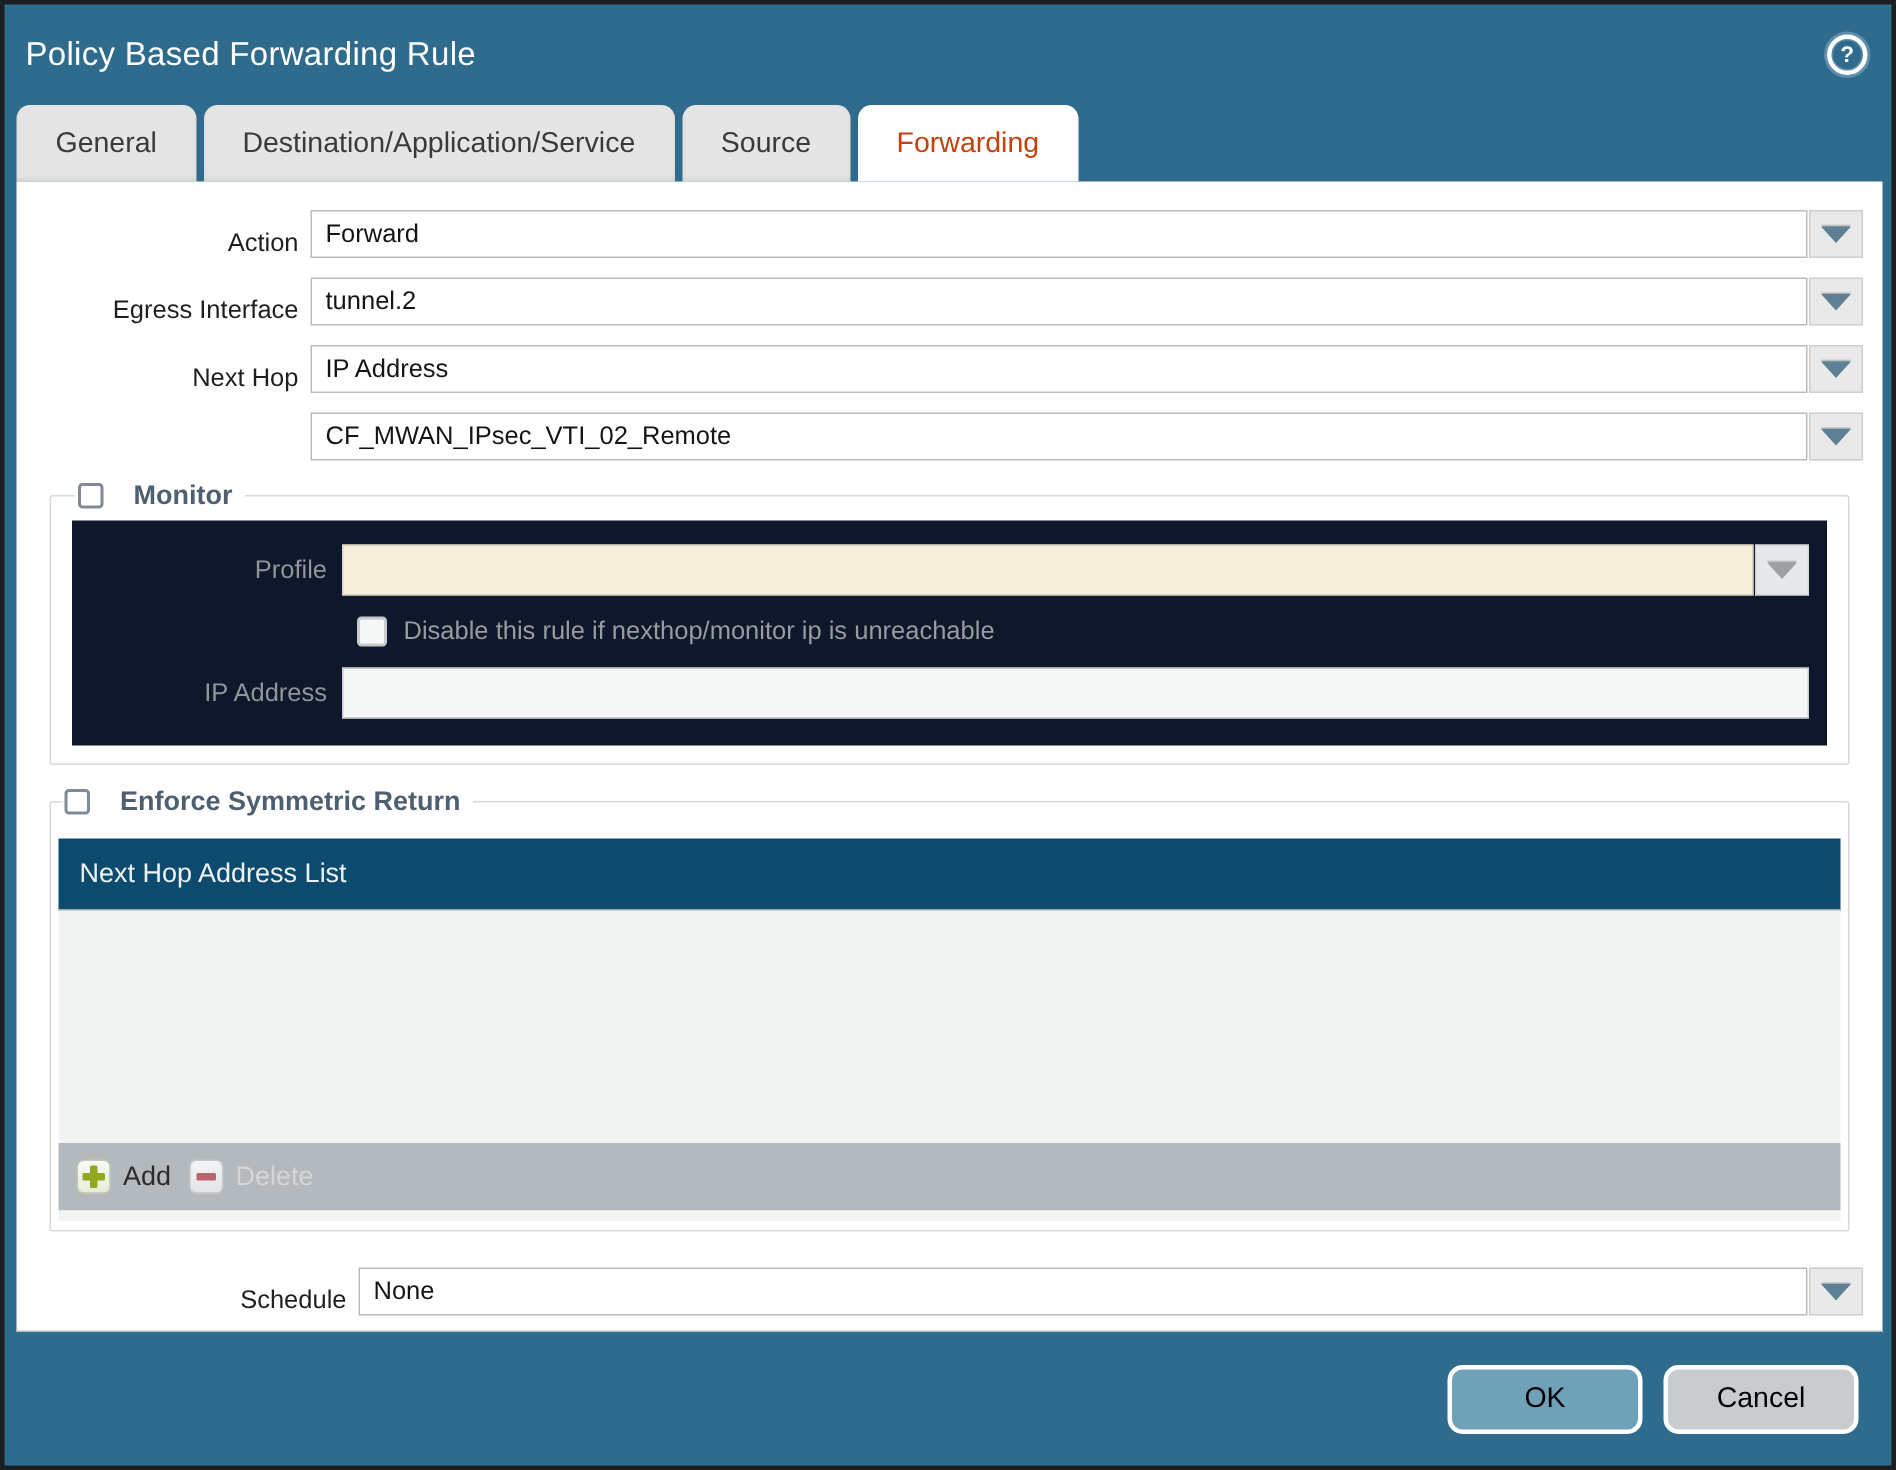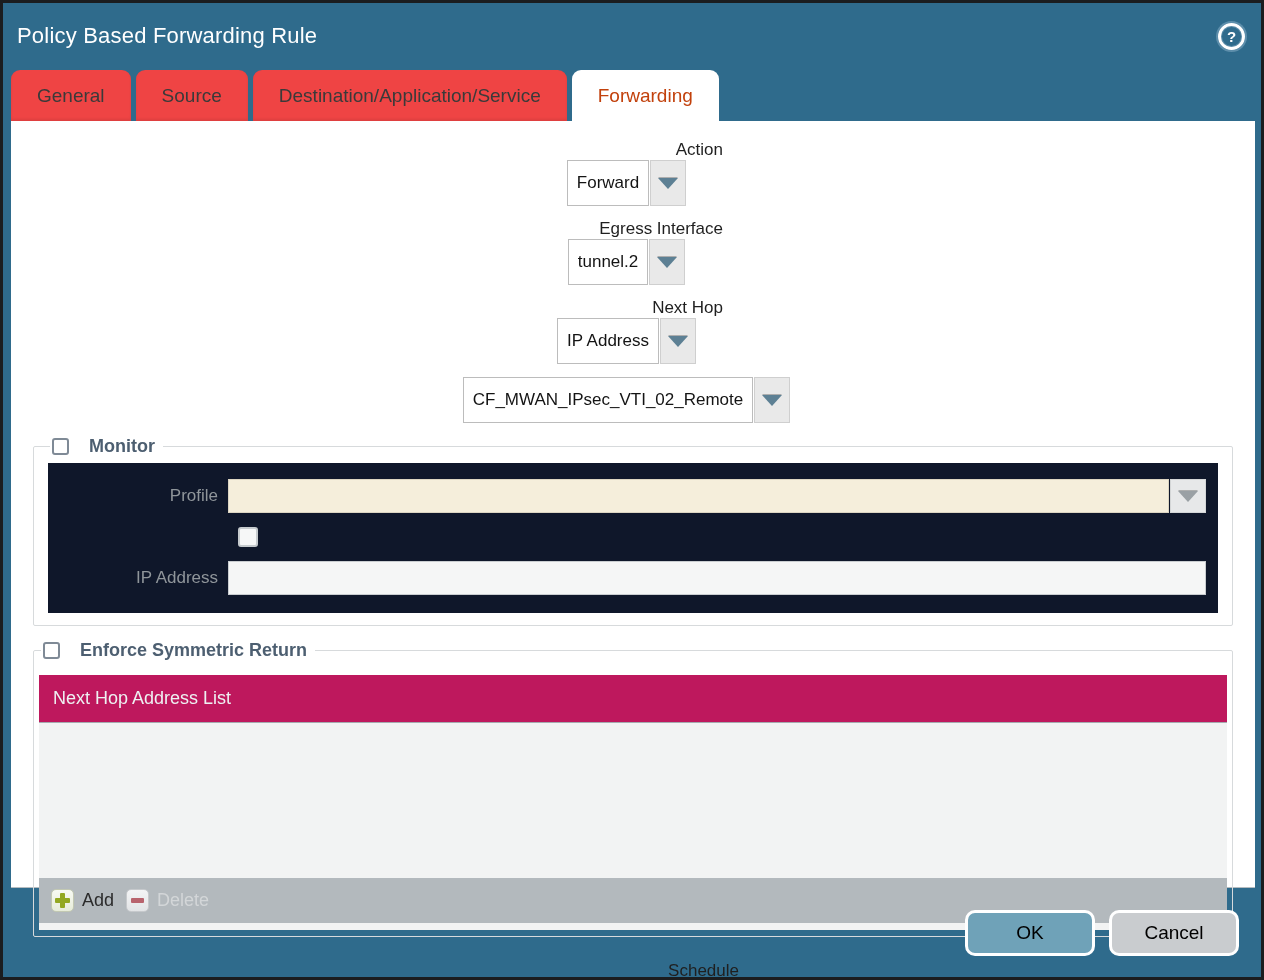--- a/index.html
+++ b/index.html
@@ -24,33 +24,33 @@
     border:3px solid #fff; color:#fff; font-weight:bold; font-size:15px;
     display:flex; align-items:center; justify-content:center;
     box-shadow:0 0 0 2px rgba(180,210,230,.35), inset 0 0 0 1px rgba(180,210,230,.35);
     cursor:pointer;
   }
 
   
   .tabs{ height:52px; display:flex; align-items:flex-end; gap:5px; padding-left:8px; }
   .tab{
     height:51px; display:flex; align-items:center;
-    padding:0 26px; background:#ef4444; color:#3a3a3a;
+    padding:0 26px; background:#e5e5e5; color:#3a3a3a;
     border-radius:9px 9px 0 0; font-size:19px; cursor:pointer;
     box-shadow:inset 0 -2px 3px rgba(0,0,0,.08);
   }
   .tab.active{ background:#fff; color:#c2410c; box-shadow:none; }
 
   
   .content{
     background:#fff; margin:0 6px 0 8px; height:767px;
     padding-top:19px; border-bottom:1px solid #b5bcc0;
   }
 
-  .frow{ display:flex; align-items:center; margin-bottom:13px;flex-direction:column; }
+  .frow{ display:flex; align-items:flex-end; margin-bottom:13px; }
   .frow-label{ width:196px; text-align:right; padding-right:8px; font-size:17px; color:#1f1f1f; }
   .field{ flex:1; display:flex; margin-right:13px; height:32px; }
   .field-box{
     flex:1; border:1px solid #bcbcbc; background:#fff;
     display:flex; align-items:center; padding:12px 9px; font-size:17px; color:#141414;
   }
   .dd-btn{
     width:36px; margin-left:1px; background:#e9e9e9; border:1px solid #cfcfcf;
     display:flex; align-items:center; justify-content:center; cursor:pointer;
   }
@@ -92,21 +92,21 @@
   .cbrow-label{ font-size:17px; color:#979ca0; }
   .plain-input{
     flex:1; height:34px; background:#f5f6f6; border:1px solid #c9cdd0;
     display:flex; align-items:center; padding:0 9px; font-size:17px; color:#6b6b6b;
   }
 
   
   fieldset.enforce{ padding:6px 5px 6px; }
   .nh-table{ margin-top:8px; }
   .nh-head{
-    height:48px; background:#be185d; color:#eef1f2; font-size:18px;
+    height:48px; background:#0c4a6e; color:#eef1f2; font-size:18px;
     display:flex; align-items:center; padding:0 14px;
     border-bottom:1px solid #a5abaf;
   }
   .nh-body{ height:155px; background:#f2f3f3; }
   .nh-foot{
     height:45px; background:#b3b9bd; display:flex; align-items:center;
     gap:12px; padding:0 12px;
   }
   .nh-strip{ height:7px; background:#f2f3f3; }
   .tool-btn{ display:flex; align-items:center; gap:8px; cursor:pointer; }
@@ -144,22 +144,22 @@
 
 <div class="screen">
 
   <div class="titlebar">
     <div class="title">Policy Based Forwarding Rule</div>
     <div class="help-icon">?</div>
   </div>
 
   <div class="tabs">
     <div class="tab">General</div>
+    <div class="tab">Destination/Application/Service</div>
     <div class="tab">Source</div>
-    <div class="tab">Destination/Application/Service</div>
     <div class="tab active">Forwarding</div>
   </div>
 
   <div class="content">
 
     <div class="frow">
       <div class="frow-label">Action</div>
       <div class="field">
         <div class="field-box">Forward</div>
         <div class="dd-btn">
@@ -208,20 +208,21 @@
           <div class="prow-label">Profile</div>
           <div class="pfield">
             <div class="beige-box"></div>
             <div class="dd-btn disabled">
                 <span class="tri disabled"></span>
               </div>
           </div>
         </div>
         <div class="cbrow">
           <span class="checkbox disabled"></span>
+          <span class="cbrow-label">Disable this rule if nexthop/monitor ip is unreachable</span>
         </div>
         <div class="prow">
           <div class="prow-label">IP Address</div>
           <div class="pfield">
             <div class="plain-input"></div>
           </div>
         </div>
       </div>
     </fieldset>
 

